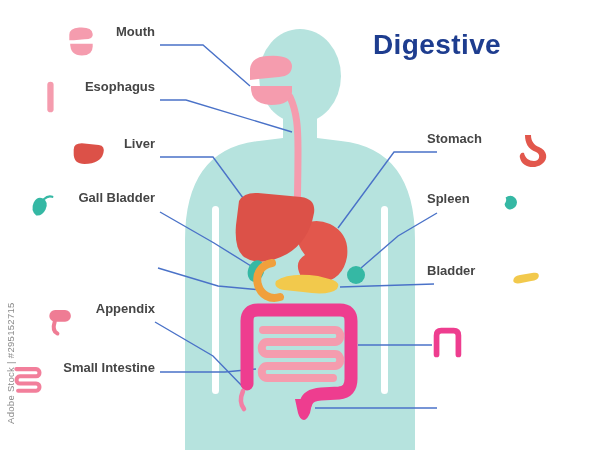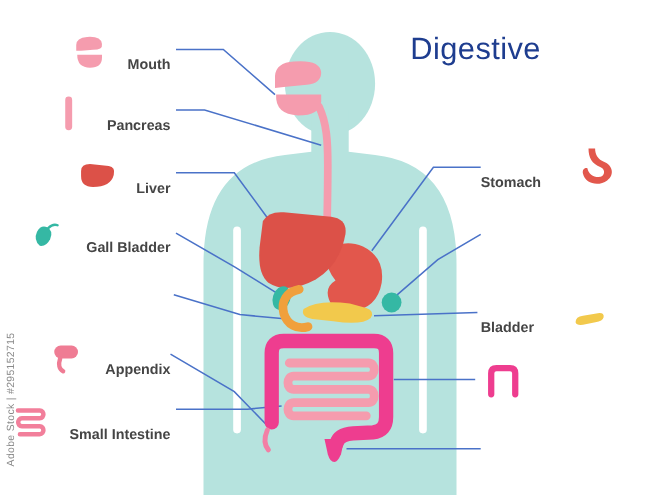--- a/index.html
+++ b/index.html
@@ -1,23 +1,23 @@
 <!DOCTYPE html>
 <html><head>
 <meta charset="utf-8">
 <style>
   *{margin:0;padding:0;box-sizing:border-box}
   html,body{width:600px;height:450px}
   body{background:#ffffff;font-family:"Liberation Sans",sans-serif;position:relative;overflow:hidden}
   .canvas{position:absolute;inset:0}
   .fig{position:absolute;left:0;top:0}
-  .title{position:absolute;left:373px;top:28px;font-size:28px;font-weight:normal;color:#1e3d8f;line-height:1.22;letter-spacing:.4px}
-  .row{position:absolute;display:flex;align-items:flex-end;height:42px}
+  .title{position:absolute;left:373px;top:28px;font-size:28px;font-weight:bold;color:#1e3d8f;line-height:1.22;letter-spacing:.4px}
+  .row{position:absolute;display:flex;align-items:flex-start;height:42px}
   .row.left{right:445px;gap:14px}
-  .row.right{left:437px;gap:29px}
+  .row.right{left:427px;gap:29px}
   .lbl{font-size:13px;font-weight:bold;color:#454545;white-space:nowrap}
   .icon{display:flex;align-items:center;justify-content:center}
   .row.left .icon{width:42px}
   .watermark{position:absolute;left:5px;top:424px;transform:rotate(-90deg);transform-origin:0 0;font-size:9.5px;color:#8a8a8a;letter-spacing:.3px;white-space:nowrap}
 </style>
 </head>
 <body>
 
 <div class="canvas">
 
@@ -74,21 +74,21 @@
     </span>
     <span class="lbl">Mouth</span>
   </div>
 
   <div class="row left" style="top:79px">
     <span class="icon">
       <svg width="38" height="36" viewBox="0 0 40 40" fill="#f59cae">
         <rect x="17" y="3" width="7" height="34" rx="3.5"></rect>
       </svg>
     </span>
-    <span class="lbl">Pancreas</span>
+    <span class="lbl">Esophagus</span>
   </div>
 
   <div class="row left" style="top:190px">
     <span class="icon">
       <svg width="34" height="34" viewBox="0 0 40 40">
         <path d="M12,30 Q5,24 9,15 Q13,7 20,10 Q27,14 23,23 Q19,31 12,30 Z" fill="#35b8a4"></path>
         <path d="M21,11 Q26,6 31,8" fill="none" stroke="#35b8a4" stroke-width="2.5" stroke-linecap="round"></path>
       </svg>
     </span>
     <span class="lbl">Gall Bladder</span>
@@ -125,20 +125,28 @@
 
   <div class="row right" style="top:131px">
     <span class="lbl">Stomach</span>
     <span class="icon">
       <svg width="40" height="42" viewBox="0 0 40 40" fill="#e2574c">
         <path d="M14,3 L20,3 C20,9 23,13 28,15 C36,18 38,27 31,32 C23,38 11,35 9,26 C8,22 11,20 13,21 C14,26 18,29 23,29 C29,29 30,22 25,20 C17,17 14,11 14,3 Z"></path>
       </svg>
     </span>
   </div>
 
+  <div class="row right" style="top:191px">
+    <span class="lbl">Spleen</span>
+    <span class="icon">
+      <svg width="24" height="26" viewBox="0 0 40 40" fill="#35b8a4">
+        <path d="M11,9 Q20,3 27,10 Q33,17 27,25 Q20,32 13,27 Q7,22 11,17 Q13,13 11,9 Z"></path>
+      </svg>
+    </span>
+  </div>
 
   <div class="row right" style="top:263px">
     <span class="lbl">Bladder</span>
     <span class="icon">
       <svg width="44" height="30" viewBox="0 0 40 40" fill="#f2c94c">
         <path d="M3,24 Q3,17 12,16 L30,13 Q38,12 37,18 Q36,23 27,24 L12,27 Q4,28 3,24 Z"></path>
       </svg>
     </span>
   </div>
 

